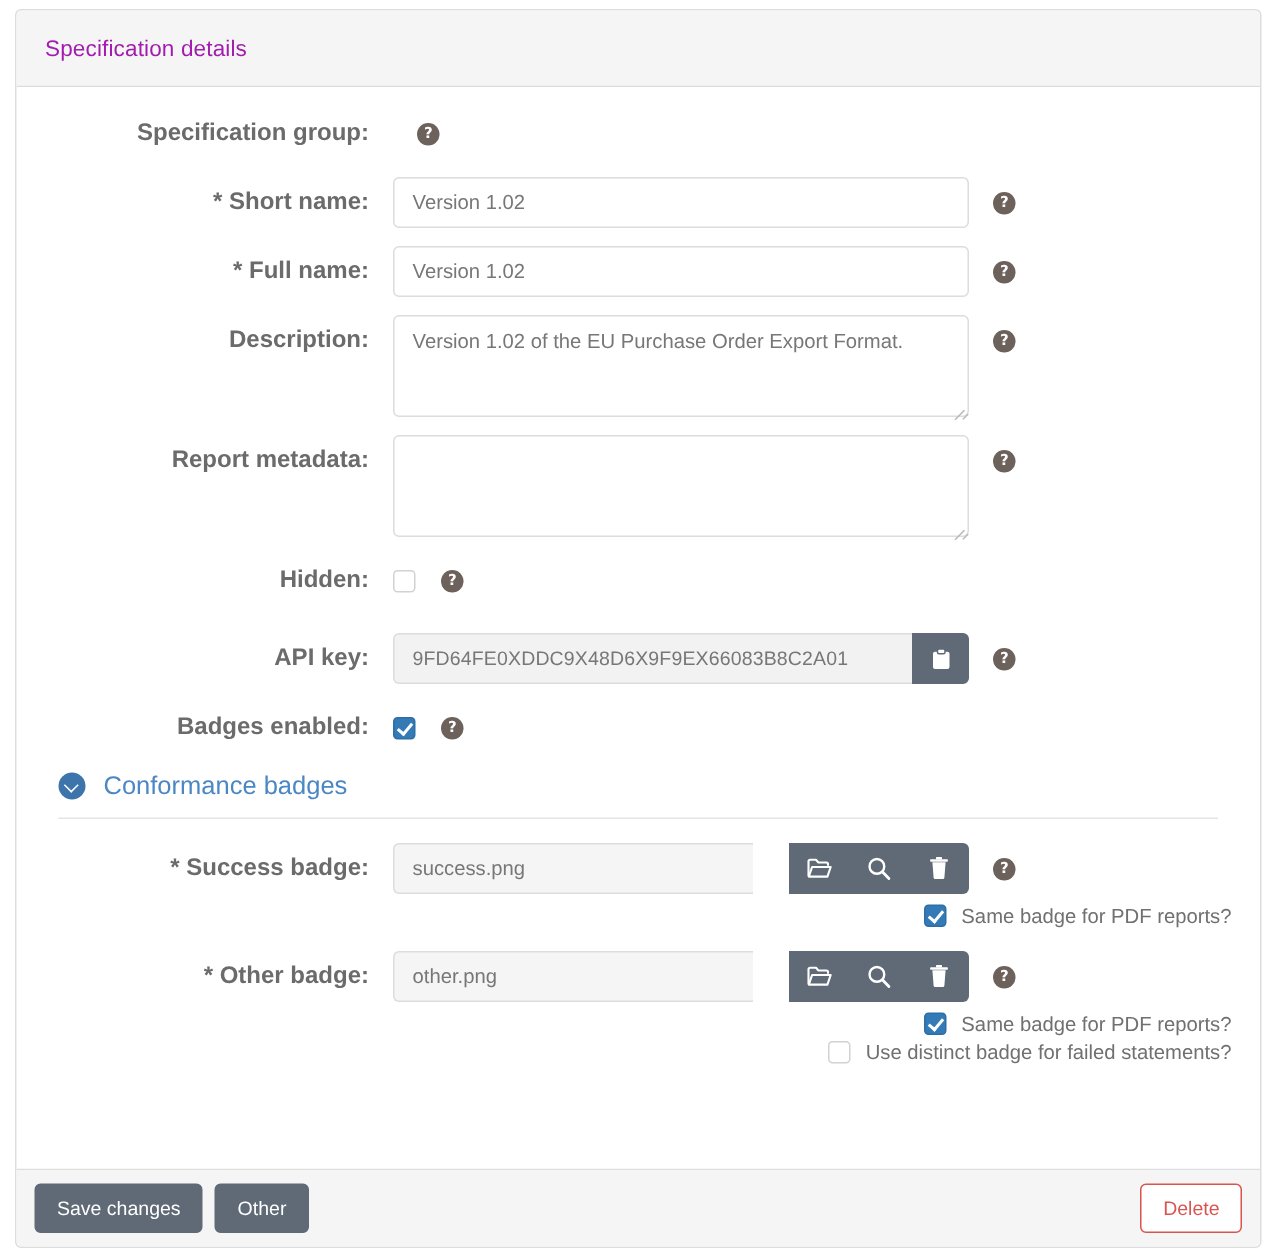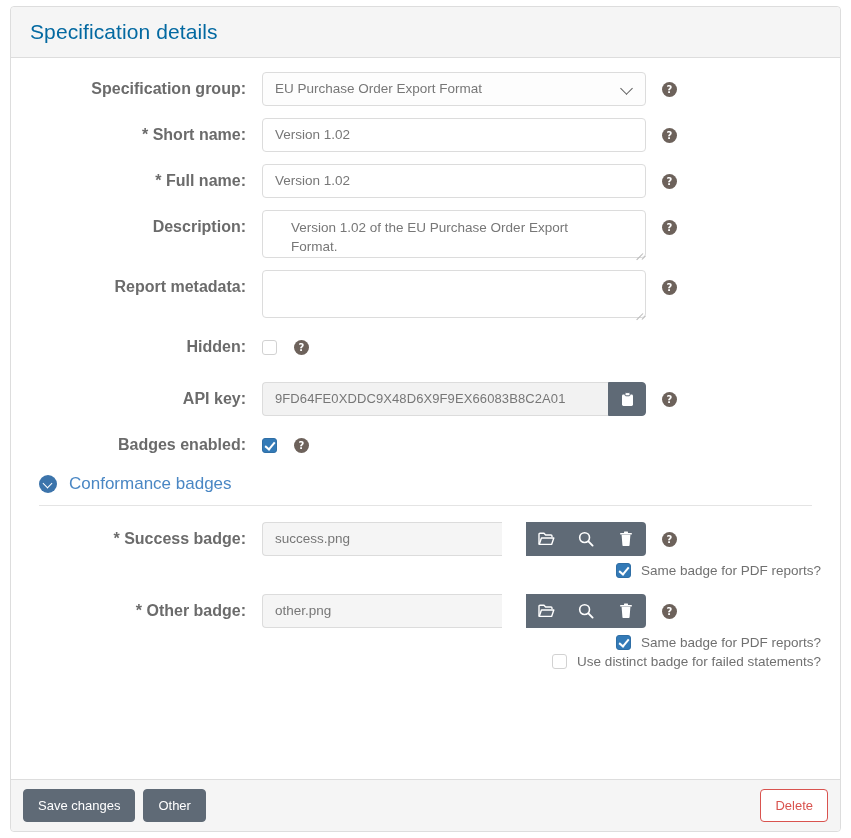--- a/index.html
+++ b/index.html
@@ -25,22 +25,22 @@
     height: 51px;
     background: #f5f5f5;
     border-bottom: 1px solid #dddddd;
     border-radius: 4px 4px 0 0;
     display: flex;
     align-items: center;
     padding: 0 19px;
     flex: 0 0 auto;
   }
   .card-header-title {
-    color: #0369a1;
-    font-size: 21px;
+    color: #a21caf;
+    font-size: 15px;
     letter-spacing: .1px;
   }
 
   .card-body {
     flex: 1 1 auto;
     padding: 14px 19px 0 19px;
     position: relative;
   }
 
   
@@ -108,25 +108,25 @@
     position: absolute;
     left: 0; top: 1px;
     width: 8px; height: 8px;
     border-right: 1.6px solid #5d5d5d;
     border-bottom: 1.6px solid #5d5d5d;
     transform: rotate(45deg);
   }
 
   .ta {
     width: 100%;
-    height: 48px;
+    height: 68px;
     border: 1px solid #dcdcdc;
     border-radius: 4px;
     background: #ffffff;
-    padding: 7px 28px;
+    padding: 7px 12px;
     font-size: 13.5px;
     color: #777777;
     line-height: 19px;
     position: relative;
     overflow: hidden;
   }
   .ta-grip {
     position: absolute;
     right: 2px; bottom: 2px;
     width: 11px; height: 11px;
@@ -296,24 +296,20 @@
 <div class="card">
 
   <div class="card-header">
     <span class="card-header-title">Specification details</span>
   </div>
 
   <div class="card-body">
 
     <div class="row">
       <div class="lbl">Specification group:</div>
-      <div class="ctrl">
-        <div class="input sel">EU Purchase Order Export Format</div>
-        <span class="chev"></span>
-      </div>
       <div class="help">?</div>
     </div>
 
     <div class="row">
       <div class="lbl">* Short name:</div>
       <div class="ctrl">
         <div class="input">Version 1.02</div>
       </div>
       <div class="help">?</div>
     </div>

